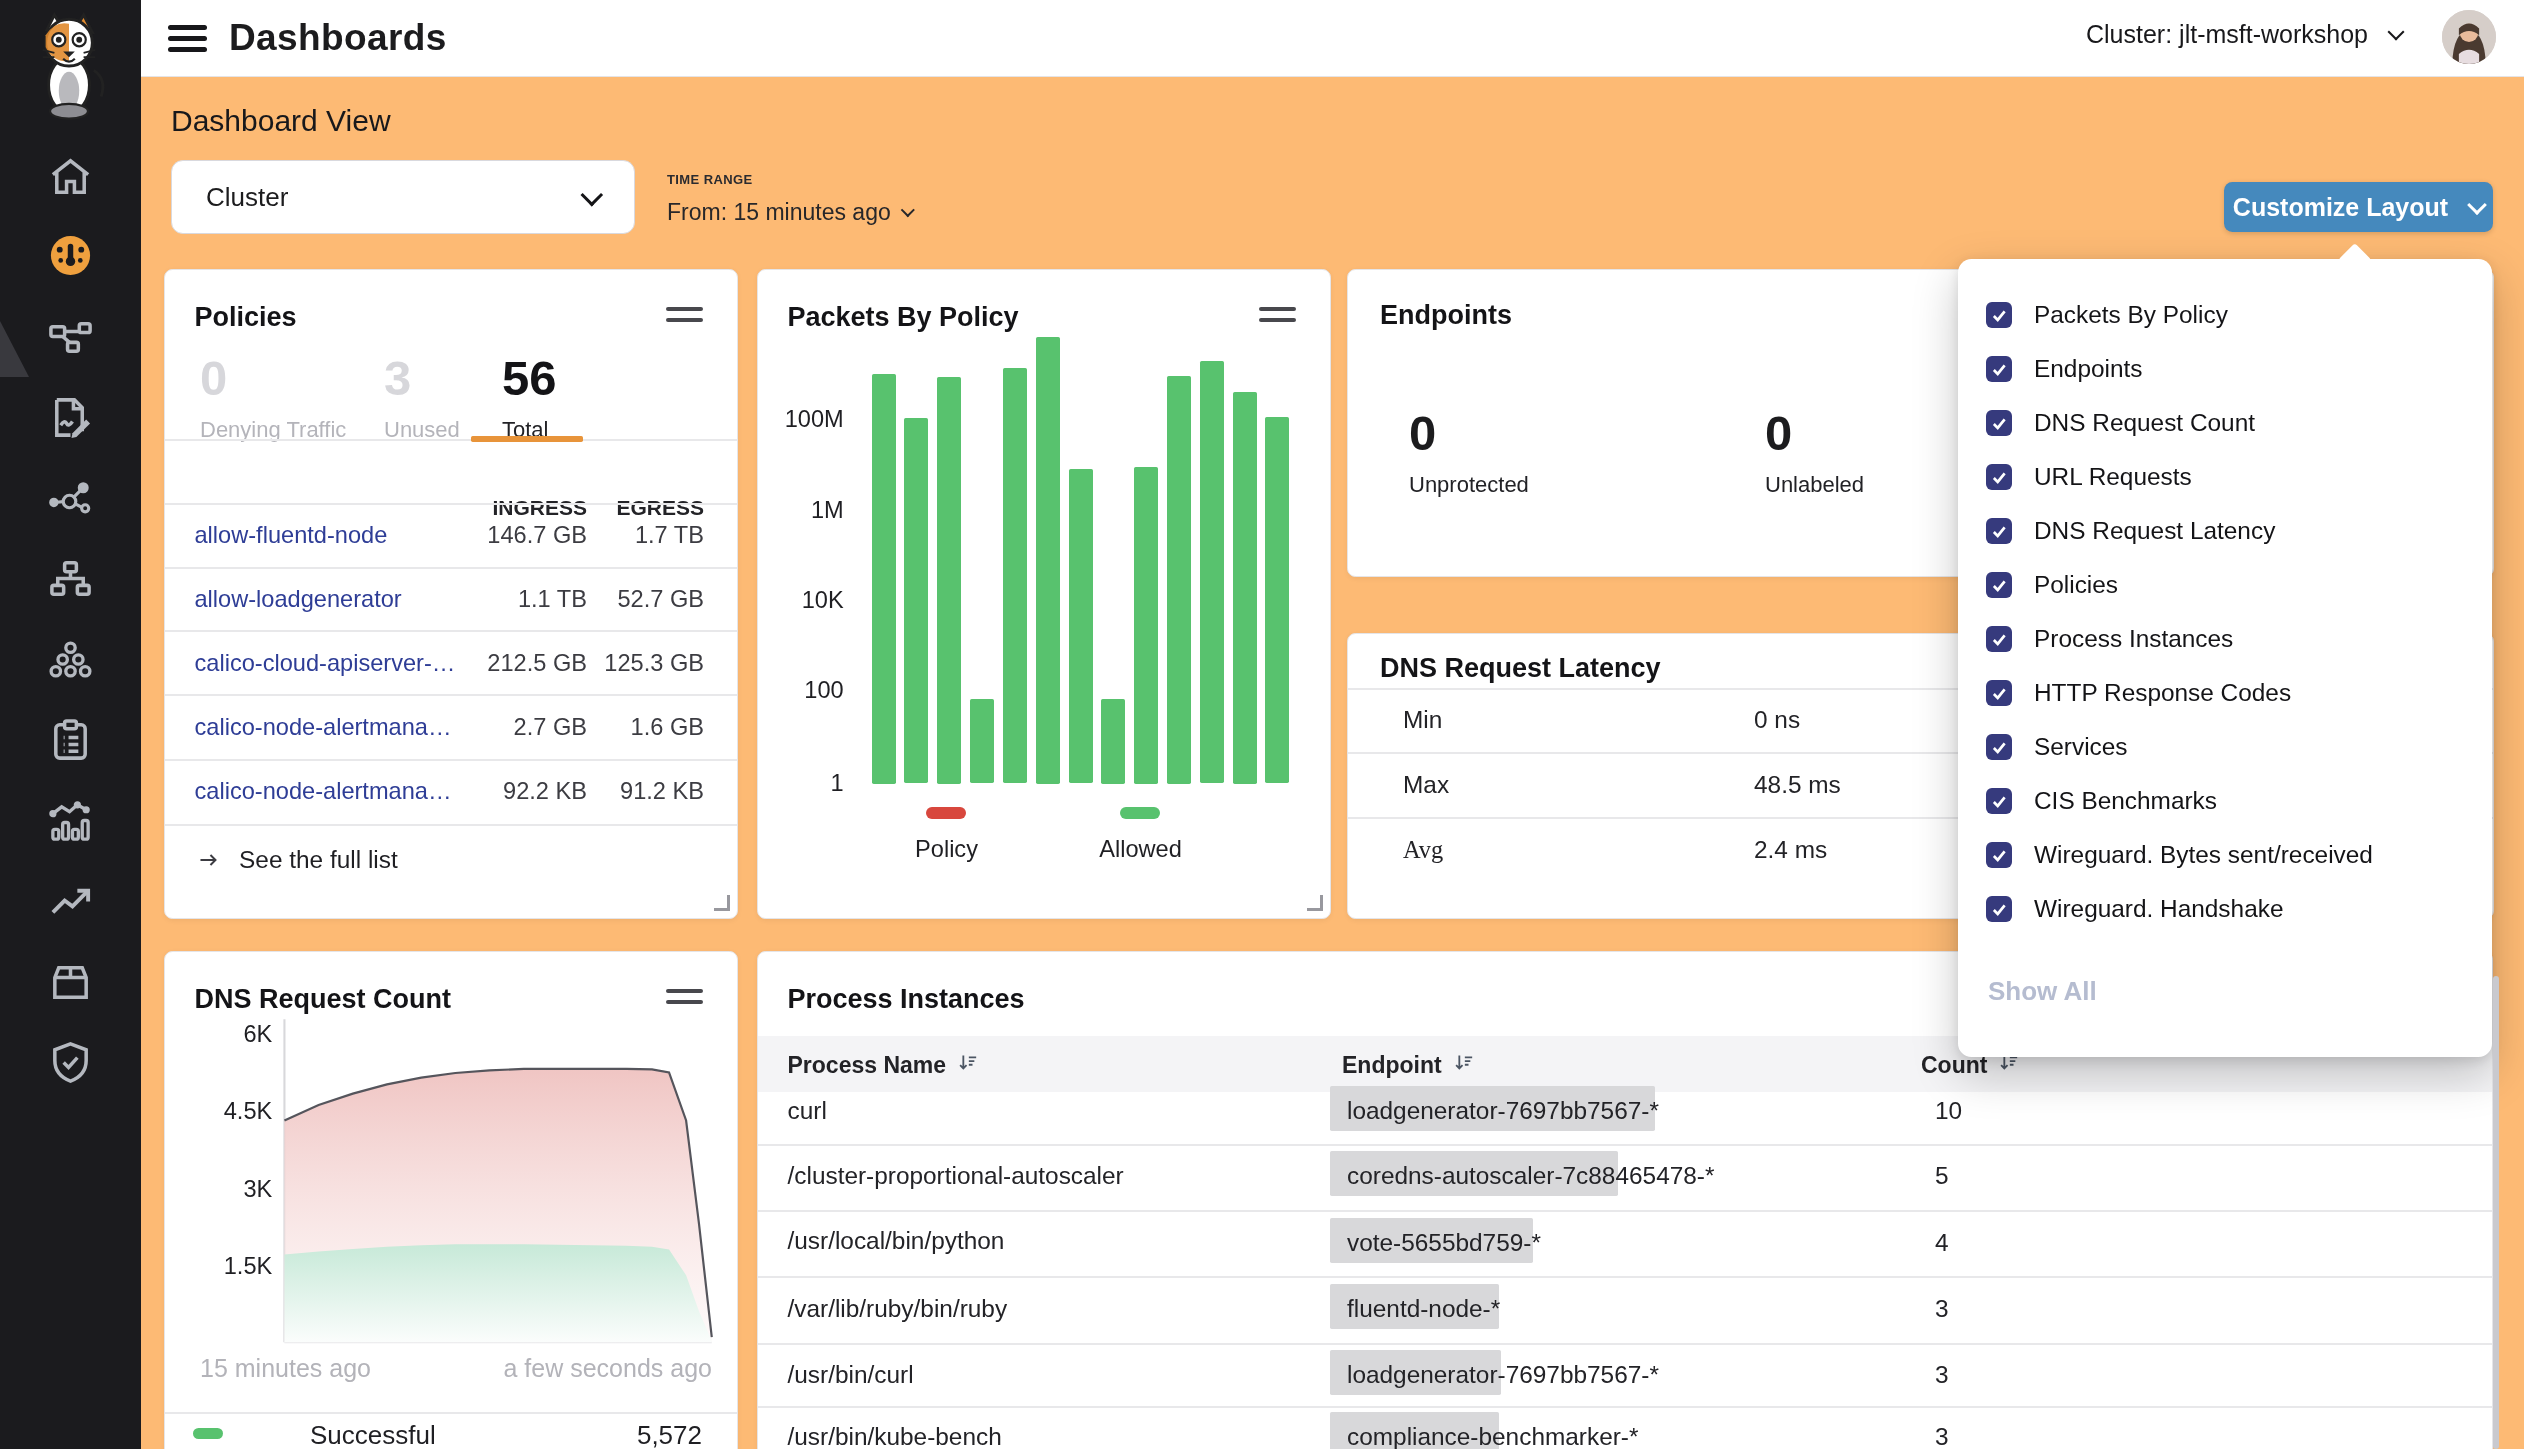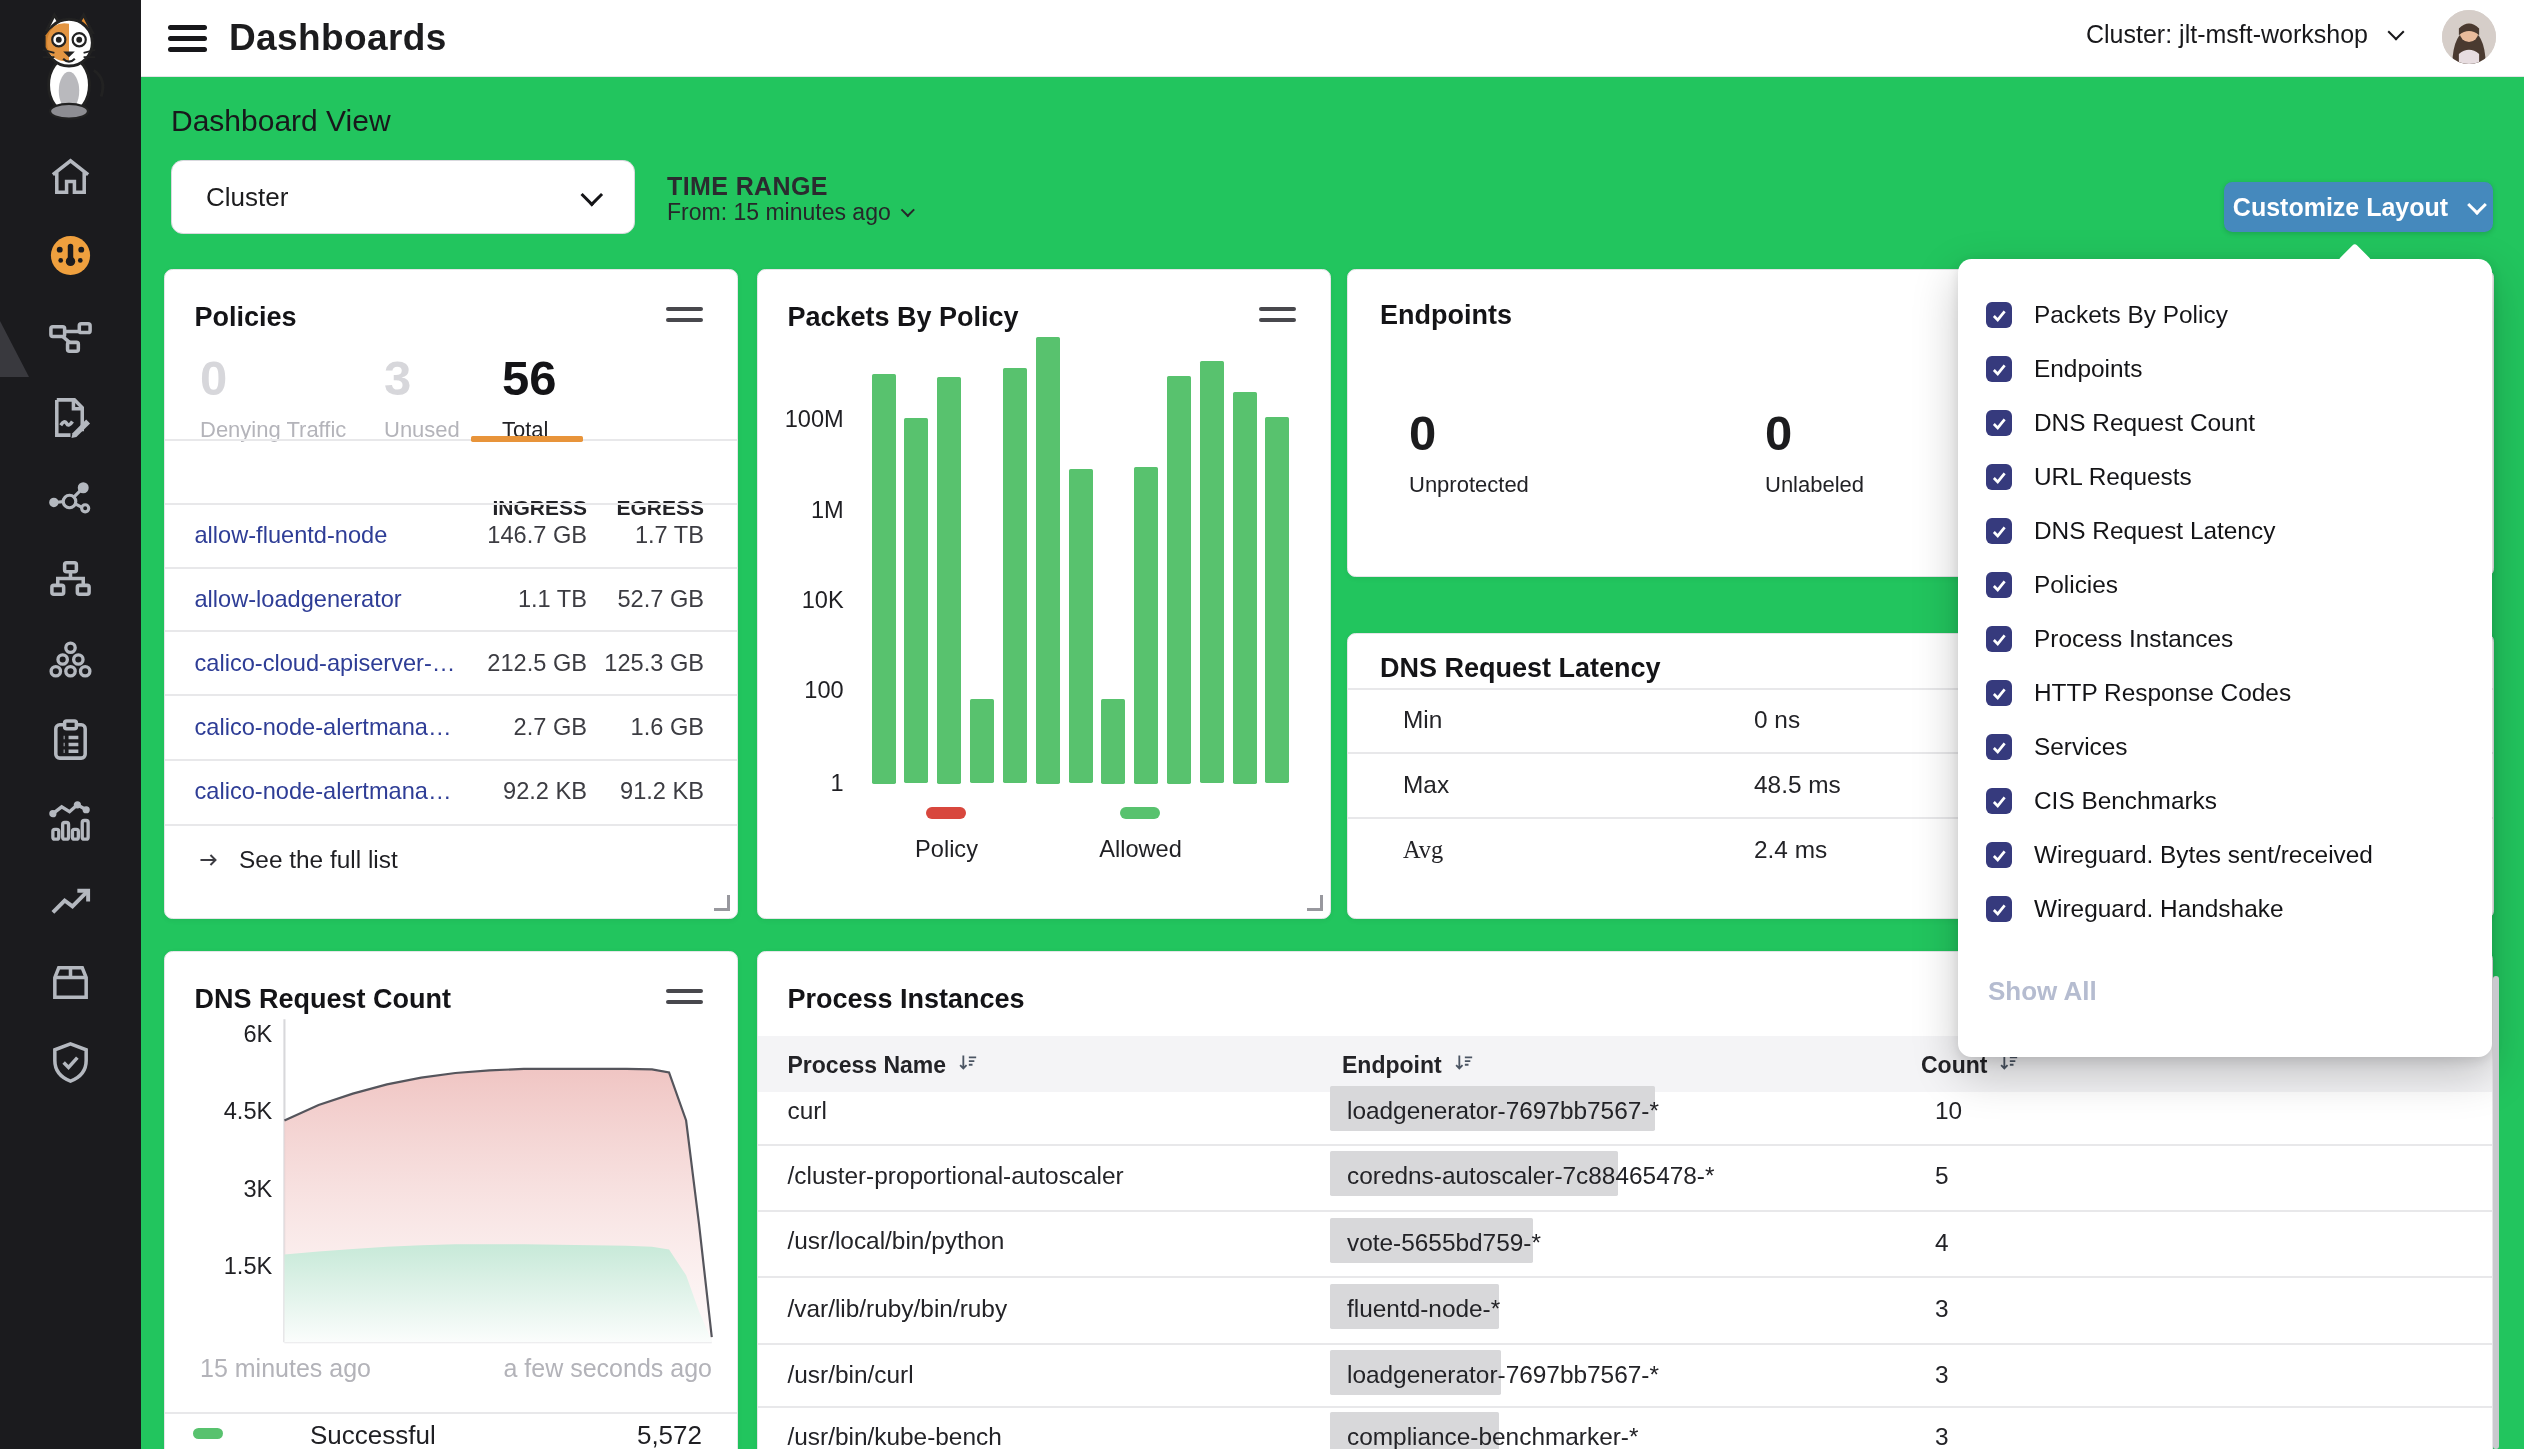--- a/index.html
+++ b/index.html
@@ -1,16 +1,16 @@
 <!DOCTYPE html>
 <html style="font-size:13.5px"><head>
 <meta charset="utf-8">
 <style>
   html,body{margin:0;padding:0;background:#e9e9ec;}
-  .page{position:relative;width:2525px;height:1449px;background:#22c55e;overflow:hidden;
+  .page{position:relative;width:2525px;height:1449px;background:#fdba74;overflow:hidden;
         font-family:"Liberation Sans","DejaVu Sans",sans-serif;color:#1c1c1e;}
   .abs{position:absolute;}
 
   
   .topbar{position:absolute;left:141px;top:0;width:2383px;height:76px;background:#fff;border-bottom:1.7px solid #e4e4e7;z-index:6;}
   .hamburger{position:absolute;left:168px;top:25px;width:39px;height:27px;cursor:pointer;z-index:7;}
   .hamburger span{display:block;height:5px;border-radius:2.5px;background:#17171a;margin-bottom:5.9px;}
   .app-title{position:absolute;left:229px;top:17px;font-size:37px;font-weight:700;letter-spacing:0.4px;z-index:7;}
   .cluster-select{position:absolute;left:2086px;top:20px;display:flex;align-items:center;gap:22px;font-size:25px;color:#18181b;z-index:7;cursor:pointer;}
   .avatar{position:absolute;left:2442px;top:10px;width:54px;height:54px;border-radius:50%;overflow:hidden;background:#d9d2ce;z-index:7;}
@@ -18,21 +18,21 @@
   
   .sidebar{position:absolute;left:0;top:0;width:141px;height:1449px;background:#1b1b1e;z-index:10;}
   .nav-icon{position:absolute;left:47px;width:47px;height:47px;color:#b4b8bf;cursor:pointer;}
   .nav-icon svg{width:47px;height:47px;}
   .side-wedge{position:absolute;left:0;top:321px;width:0;height:0;border-top:56px solid transparent;border-left:29px solid #39393e;z-index:11;}
 
   
   .dash-view-title{position:absolute;left:171px;top:104px;font-size:30px;color:#18181b;text-align:center;}
   .view-select{position:absolute;left:171px;top:160px;width:464px;height:74px;background:#fff;border:1.7px solid #d9d9de;border-radius:11.8px;
                display:flex;align-items:center;justify-content:space-between;padding:0 34px;box-sizing:border-box;font-size:26px;cursor:pointer;}
-  .tr-label{position:absolute;left:667px;top:172px;font-size:25px;font-weight:700;letter-spacing:0.4px;color:#2b2b2f;}
+  .tr-label{position:absolute;left:667px;top:172px;font-size:13px;font-weight:700;letter-spacing:0.4px;color:#2b2b2f;}
   .tr-value{position:absolute;left:667px;top:199px;font-size:23px;color:#27272a;display:flex;align-items:center;gap:11.8px;cursor:pointer;}
 
   .customize-btn{position:absolute;left:2224px;top:182px;width:269px;height:50px;background:#4589bd;border:none;border-radius:8.4px;
                  color:#fff;font-size:25px;font-weight:700;font-family:inherit;display:flex;align-items:center;justify-content:center;gap:22px;
                  cursor:pointer;z-index:40;box-shadow:0 1.7px 5px rgba(0,0,0,.15);}
 
   
   .card{position:absolute;background:#fff;border:0.8px solid #e5e5e8;border-radius:8.4px;box-shadow:0 1.7px 5px rgba(0,0,0,.05);}
   .card-title{position:absolute;font-size:27px;font-weight:700;color:#141417;}
   .drag-handle{position:absolute;width:37px;height:17px;cursor:grab;}

